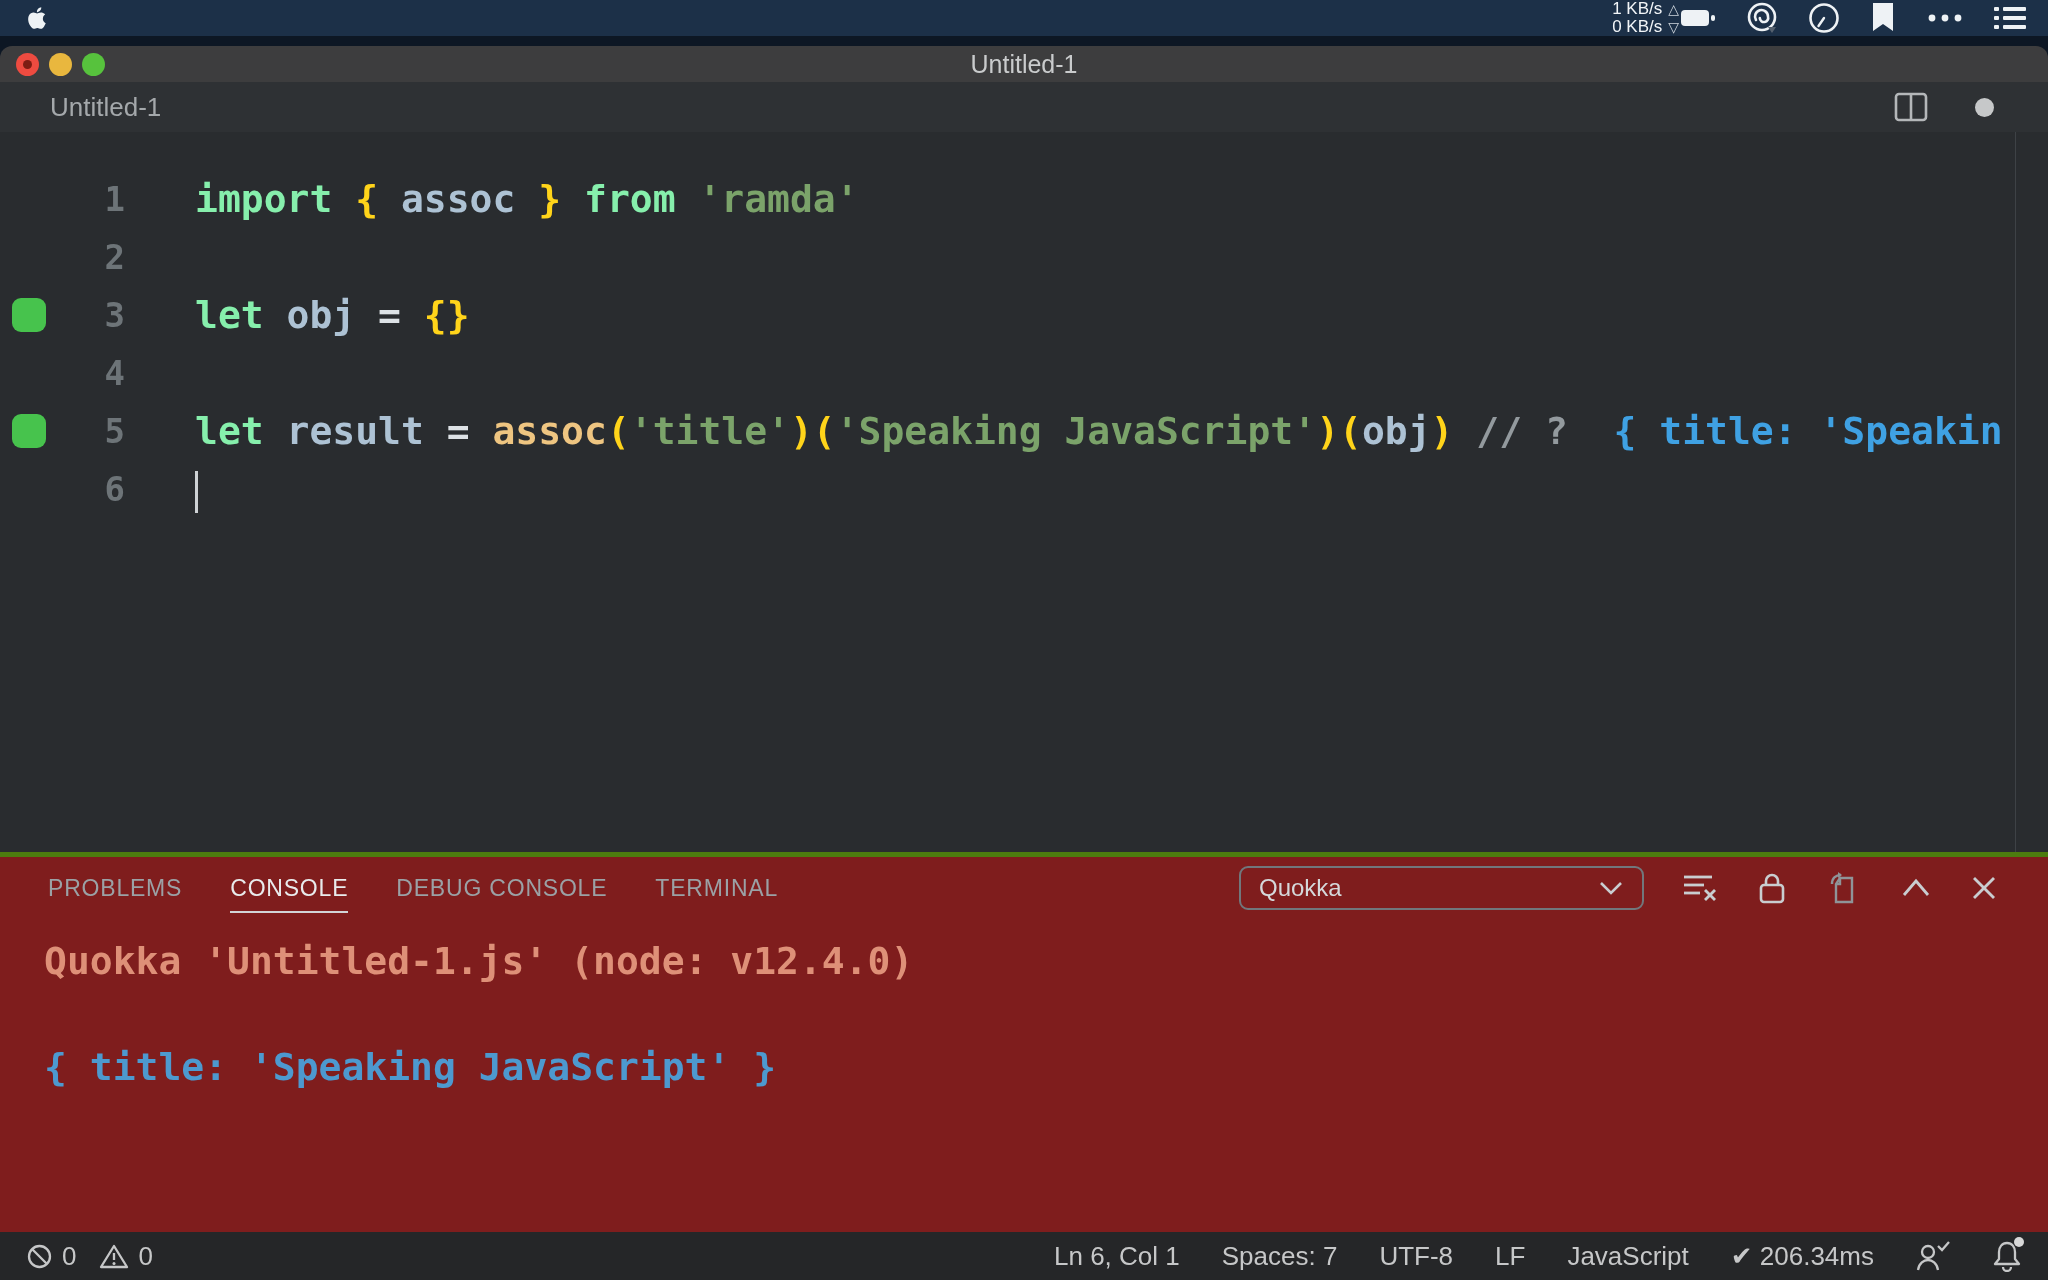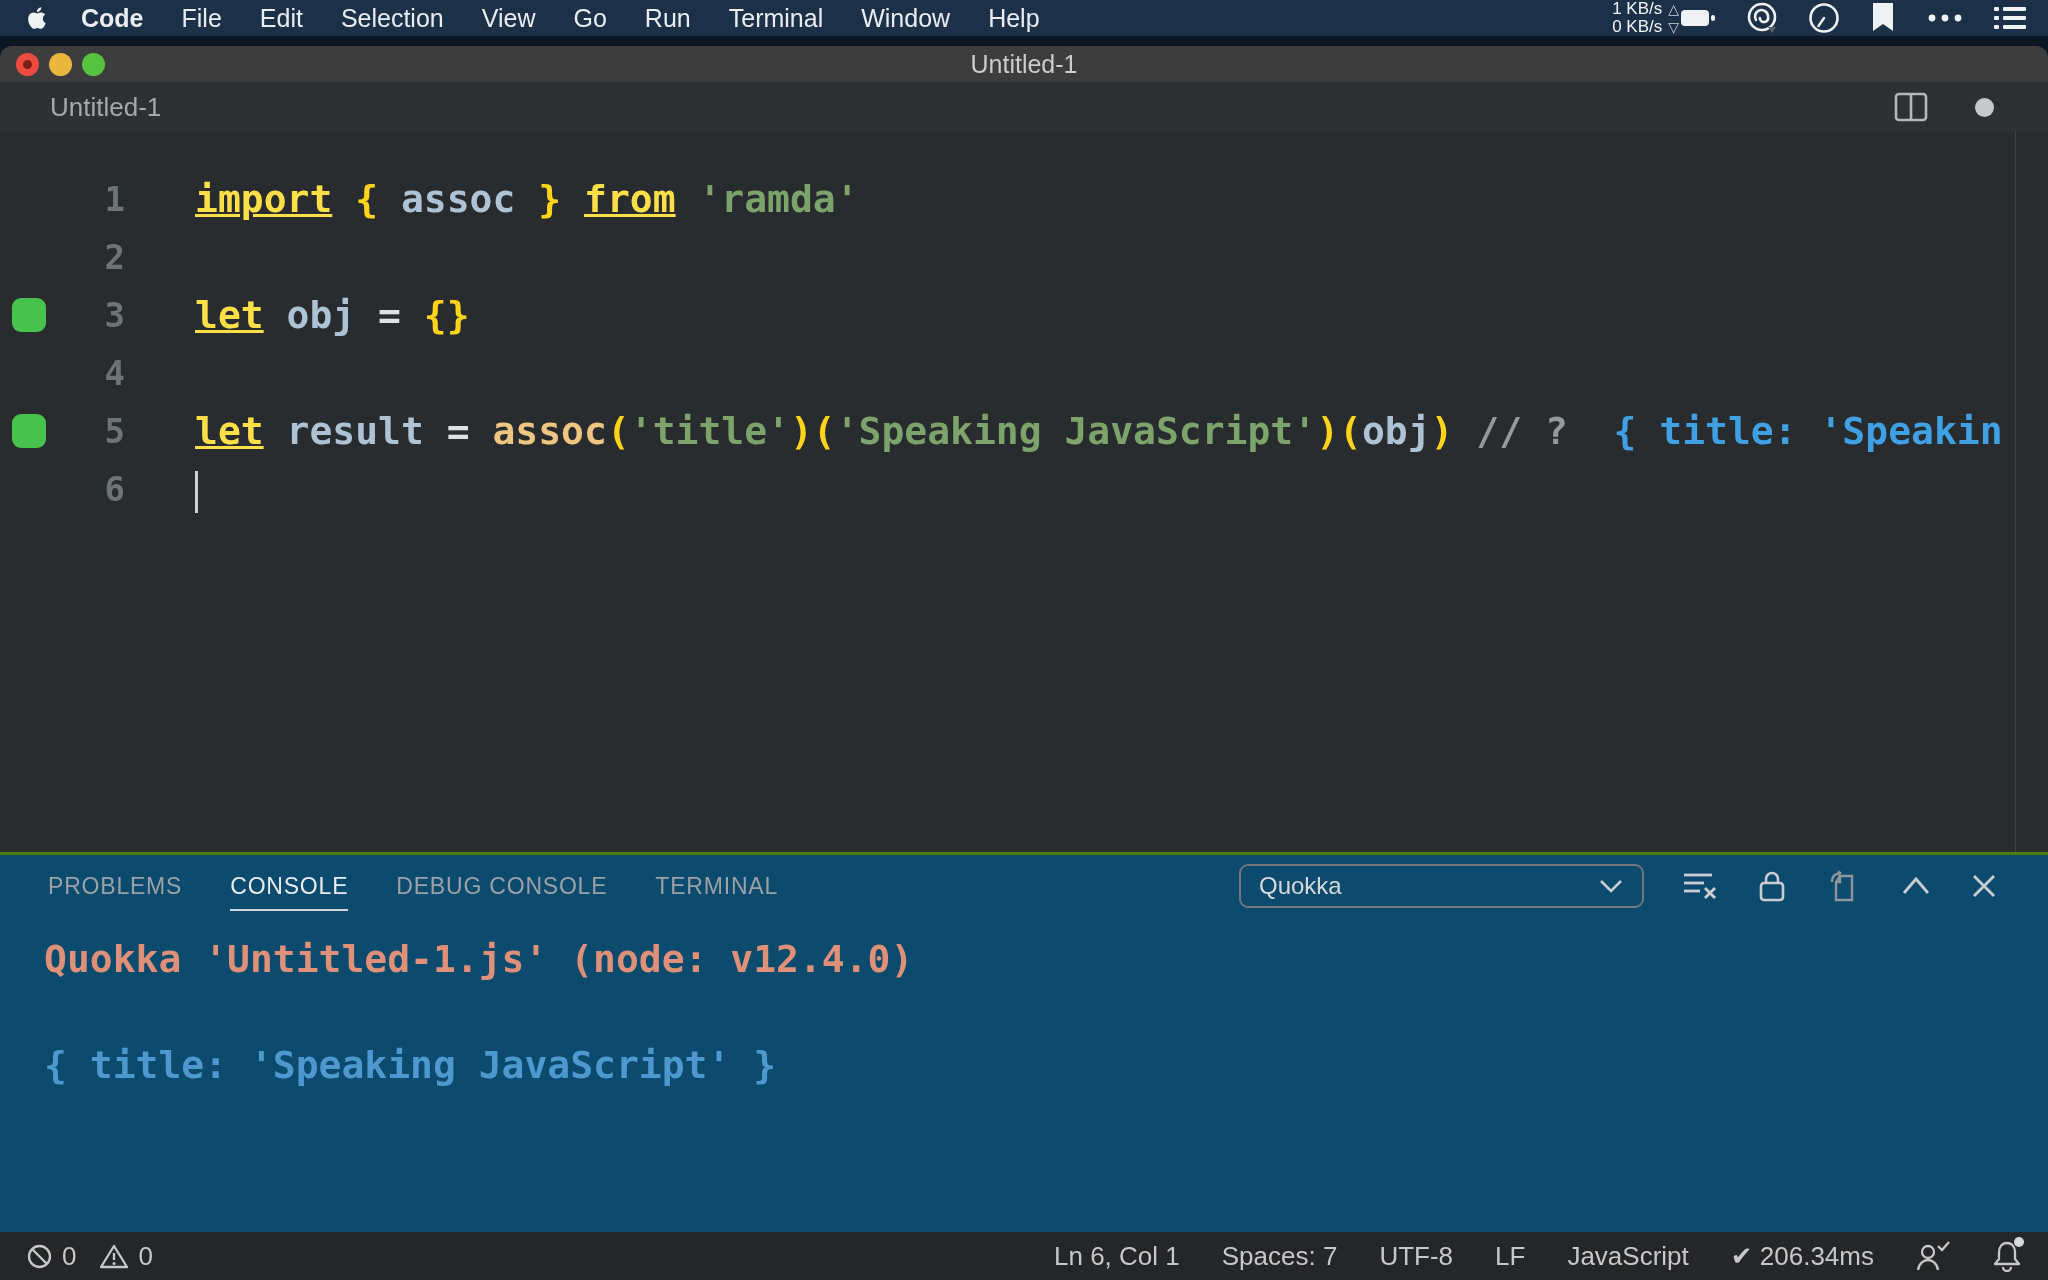--- a/index.html
+++ b/index.html
@@ -35,32 +35,32 @@
 
   
   .editor{height:720px;background:#292c2f;position:relative;overflow:hidden;padding-top:38px;box-sizing:border-box;}
   .minimap-line{position:absolute;top:0;bottom:0;left:2015px;width:1px;background:#3e4246;z-index:0;}
   .crow{display:flex;align-items:center;height:58px;position:relative;z-index:1;}
   .gmark{width:52px;flex:none;padding-left:12px;box-sizing:border-box;display:flex;align-items:center;}
   .qmark{width:34px;height:34px;border-radius:9px;background:#47c34d;}
   .gnum{width:73px;flex:none;text-align:right;font:700 34px/58px "DejaVu Sans Mono",monospace;color:#6d7478;}
   .ccode{padding-left:70px;font:700 38px/58px "DejaVu Sans Mono",monospace;white-space:pre;}
   .cursor{display:inline-block;width:3px;height:42px;background:#ced2d5;vertical-align:middle;}
-  .tk-kw{color:#fde047;text-decoration:underline;}
+  .tk-kw{color:#86efac;}
   .tk-pl{color:#c7ccd1;}
   .tk-br{color:#ffd41a;}
   .tk-var{color:#adc2d4;}
   .tk-str{color:#7ba36a;}
   .tk-fn{color:#eec581;}
   .tk-op{color:#dde2e6;}
   .tk-cm{color:#939a9e;}
   .tk-qk{color:#3fa1e3;}
 
   
-  .panel{height:380px;background:#0c4a6e;box-sizing:border-box;border-top:3px solid #4d7c0f;}
+  .panel{height:380px;background:#7f1d1d;box-sizing:border-box;border-top:5px solid #4d7c0f;}
   .phead{height:62px;display:flex;align-items:center;padding-left:48px;}
   .ptabs{display:flex;gap:48px;}
   .ptab{font-size:23px;letter-spacing:0.8px;color:#9ba1a5;position:relative;cursor:default;}
   .ptab.active{color:#e9ebec;}
   .ptab.active::after{content:"";position:absolute;left:0;right:0;bottom:-11px;height:2px;background:#d2d5d7;}
   .pcontrols{margin-left:auto;display:flex;align-items:center;gap:38px;padding-right:50px;}
   .pselect{width:405px;height:44px;border:2px solid #71777c;border-radius:9px;display:flex;align-items:center;padding:0 18px;color:#d5d8da;font-size:24px;box-sizing:border-box;}
   .pselect .chev{margin-left:auto;}
   .out{padding-top:6px;}
   .orow{height:57px;display:flex;align-items:center;padding-left:44px;font:700 38px/57px "DejaVu Sans Mono",monospace;white-space:pre;}
@@ -84,32 +84,20 @@
 </style>
 </head>
 <body>
 
 <div class="menubar">
   <span class="apple">
     <svg width="26" height="30" viewBox="0 0 24 24">
         <path fill="#eef2f5" d="M18.71 19.5c-.83 1.24-1.71 2.45-3.05 2.47-1.34.03-1.77-.79-3.29-.79-1.53 0-2 .77-3.27.82-1.31.05-2.3-1.32-3.14-2.53C4.25 17 2.94 12.45 4.7 9.39c.87-1.52 2.43-2.48 4.12-2.51 1.28-.02 2.5.87 3.29.87.78 0 2.26-1.07 3.81-.91.65.03 2.47.26 3.64 1.98-.09.06-2.17 1.28-2.15 3.81.03 3.02 2.65 4.03 2.68 4.04-.03.07-.42 1.44-1.38 2.83M13 3.5c.73-.83 1.94-1.46 2.94-1.5.13 1.17-.34 2.35-1.04 3.19-.69.85-1.83 1.51-2.95 1.42-.15-1.15.41-2.35 1.05-3.11z"></path>
       </svg>
   </span>
-  <div id="menu-items" style="display:flex;align-items:center;">
-      <div class="mb-item mb-bold">Code</div>
-      <div class="mb-item">File</div>
-      <div class="mb-item">Edit</div>
-      <div class="mb-item">Selection</div>
-      <div class="mb-item">View</div>
-      <div class="mb-item">Go</div>
-      <div class="mb-item">Run</div>
-      <div class="mb-item">Terminal</div>
-      <div class="mb-item">Window</div>
-      <div class="mb-item">Help</div>
-    </div>
   <div class="mb-spacer"></div>
   <div class="net">
     <div class="net-row">
         <span>1 KB/s</span>
         <span class="net-arrow">△</span>
       </div>
     <div class="net-row">
         <span>0 KB/s</span>
         <span class="net-arrow">▽</span>
       </div>

